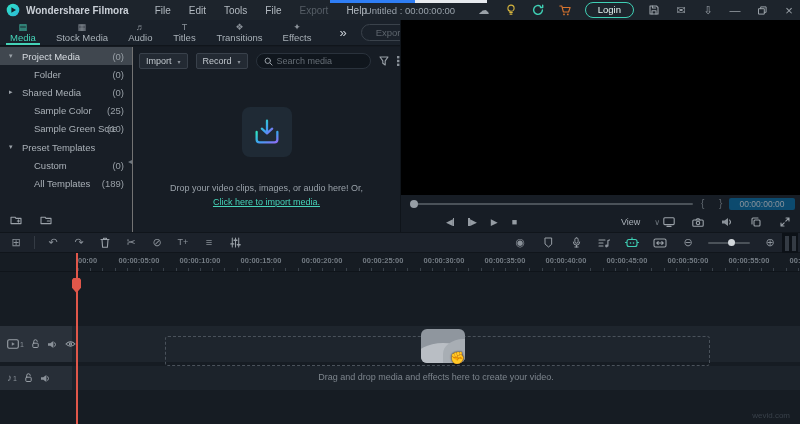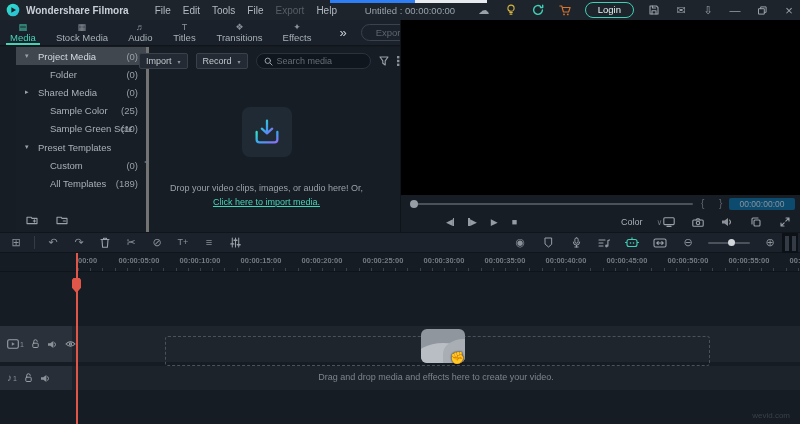--- a/index.html
+++ b/index.html
@@ -5,21 +5,21 @@
   * { margin:0; padding:0; box-sizing:border-box; }
   html,body { width:800px; height:424px; overflow:hidden; background:#12171d;
     font-family:"Liberation Sans", sans-serif; color:#c5cbd2; }
   #app { position:relative; width:800px; height:424px; background:#151a21; }
 
   
   #titlebar { position:absolute; left:0; top:0; width:800px; height:20px;
     background:#1d242c; display:flex; align-items:center; }
   #logo { width:14px; height:14px; margin:0 6px 0 6px; display:flex; }
   #appname { font-size:10px; font-weight:bold; color:#c9cfd6; margin-right:26px; white-space:nowrap; }
-  #menu-row { display:flex; gap:12px; font-size:10px; color:#b3bac1; }
+  #menu-row { display:flex; gap:18px; font-size:10px; color:#b3bac1; }
   #menu-row .menu { cursor:default; }
   #menu-row .menu.disabled { color:#565e66; }
   #progressbar { position:absolute; left:330px; top:0; width:157px; height:3px; background:#2f7ef5; }
   #progressbar .done { position:absolute; left:85px; top:0; right:0; bottom:0; background:#e7eaee; }
   #wintitle { position:absolute; left:330px; top:5px; width:160px; text-align:center;
     font-size:9.5px; color:#99a2ab; }
   #tb-right { position:absolute; right:4px; top:0; height:20px; display:flex; align-items:center; gap:13px; }
   .tbic { width:14px; height:14px; display:flex; align-items:center; justify-content:center;
     color:#9aa1a8; font-size:11px; line-height:1; }
   #login-btn { border:1px solid #3fd0b5; border-radius:9px; color:#e7f5f1; font-size:9.5px;
@@ -35,22 +35,22 @@
   .tab .tlab { font-size:9.5px; line-height:10px; white-space:nowrap; }
   .tab.active { color:#45d3b8; }
   .tab.active .tico { color:#45d3b8; }
   .tab.active::after { content:""; position:absolute; left:6px; right:6px; bottom:0; height:2px; background:#45d3b8; }
   #tab-more { margin-left:18px; align-self:center; color:#c5cbd2; font-size:13px; }
   #export-top { align-self:center; margin-left:14px; border:1px solid #3a424b; border-radius:10px;
     color:#5d656d; font-size:9.5px; padding:2px 14px; background:transparent; }
 
   
   #mediapanel { position:absolute; left:0; top:47px; width:400px; height:185px; background:#171d25; }
-  #sidebar { position:absolute; left:16px; top:0; width:133px; height:185px; background:#181e26;
-    border-right:3px solid #737373; }
+  #sidebar { position:absolute; left:0; top:0; width:133px; height:185px; background:#181e26;
+    border-right:1px solid #737373; }
   .srow { height:18.2px; display:flex; align-items:center; font-size:9.5px; color:#aab1b8; position:relative; }
   .srow.selected { background:#40474f; color:#d6dbe0; }
   .srow .arr { position:absolute; left:9px; font-size:7px; color:#9aa1a8; }
   .srow .slab { position:absolute; white-space:nowrap; overflow:hidden; max-width:82px; }
   .srow .scnt { position:absolute; right:8px; color:#99a0a7; }
   #sb-foot { position:absolute; left:0; bottom:4px; width:133px; height:16px; display:flex; gap:18px; padding-left:10px; }
   #collapse-arrow { position:absolute; left:128px; top:110px; font-size:8px; color:#6e767e; }
 
   #mediatools { position:absolute; left:133px; top:0; width:267px; height:28px;
     display:flex; align-items:center; gap:8px; padding-left:6px; }
@@ -367,21 +367,21 @@
         <span class="bar"></span>
           <span>▶</span>
       </span>
       <span class="pbtn">
           <span>▶</span>
         </span>
       <span class="pbtn">
           <span>■</span>
         </span>
       <span id="full-dd">
-        <span>Color</span>
+        <span>View</span>
         <span style="color:#6e767e;font-size:8px">∨</span>
       </span>
       <span id="pv-icons">
         <span class="tlic">
           <svg viewBox="0 0 12 10" width="12" height="10" class="ln">
             <rect x="0.8" y="0.8" width="10.4" height="6.8" rx="1"></rect>
               <path d="M4 9.4h4"></path>
           </svg>
         </span>
         <span class="tlic">

